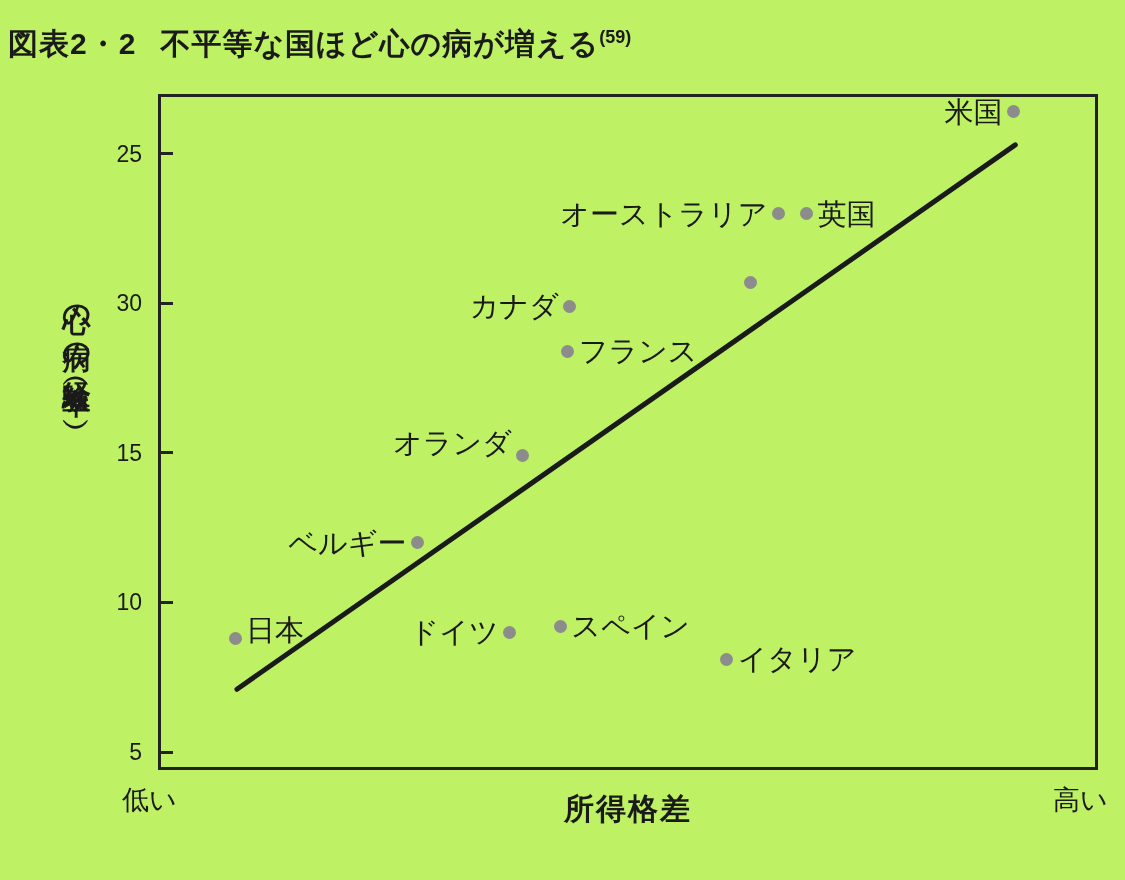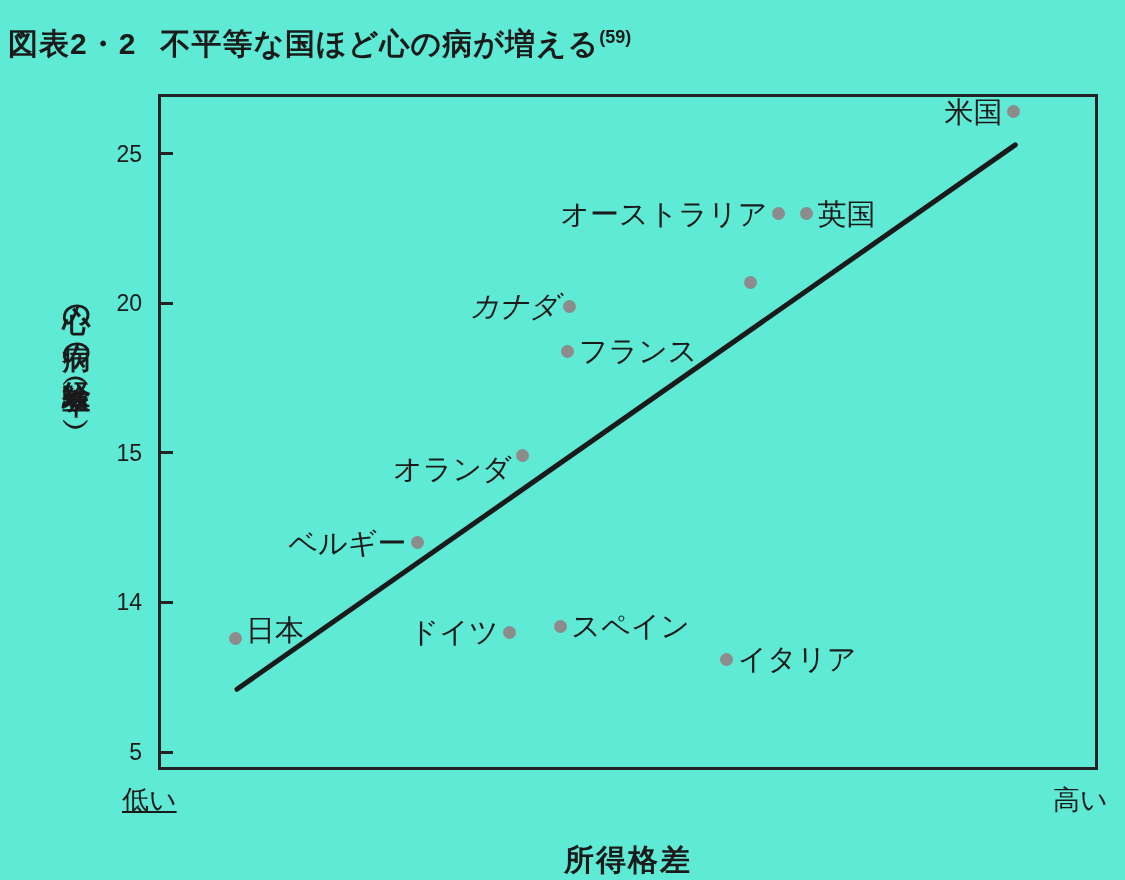--- a/index.html
+++ b/index.html
@@ -6,21 +6,21 @@
     margin: 0;
     padding: 0;
     background: #ffffff;
     font-family: "Liberation Sans", "DejaVu Sans", sans-serif;
     color: #1a1a1a;
   }
   #canvas {
     position: relative;
     width: 1125px;
     height: 880px;
-    background: #5eead4;
+    background: #bef264;
     overflow: hidden;
   }
   
   .fig-title {
     position: absolute;
     left: 8px;
     top: 24px;
     font-size: 30px;
     font-weight: 700;
     letter-spacing: 1px;
@@ -94,26 +94,26 @@
     font-weight: 700;
     letter-spacing: 3px;
     white-space: nowrap;
   }
   .x-end-label {
     position: absolute;
     top: 782px;
     font-size: 27px;
     white-space: nowrap;
   }
-  .x-end-label.low  { left: 122px; text-decoration: underline; }
+  .x-end-label.low  { left: 122px; }
   .x-end-label.high { left: 1041px; margin-left: 12px; }
   .x-axis-title {
     position: absolute;
     left: 158px;
-    top: 840px;
+    top: 789px;
     width: 940px;
     text-align: center;
     font-size: 30px;
     font-weight: 700;
     letter-spacing: 2px;
   }
 </style>
 </head>
 <body>
 
@@ -123,41 +123,41 @@
     <span class="prefix">図表2・2</span><span>不平等な国ほど心の病が増える</span><span class="supref">(59)</span>
   </div>
 
   <div class="plot-area" id="plot-area">
       <svg width="940" height="676" viewBox="0 0 940 676">
         <line x1="78.96000000000001" y1="595.2389380530973" x2="857.2800000000001" y2="50.84955752212387" stroke="#1a1a1a" stroke-width="5" stroke-linecap="round"></line>
       </svg>
       <div class="tick-mark" style="top: 656.553px;"></div>
       <div class="tick-label" style="top: 642.053px;">5</div>
       <div class="tick-mark" style="top: 506.996px;"></div>
-      <div class="tick-label" style="top: 492.496px;">14</div>
+      <div class="tick-label" style="top: 492.496px;">10</div>
       <div class="tick-mark" style="top: 357.438px;"></div>
       <div class="tick-label" style="top: 342.938px;">15</div>
       <div class="tick-mark" style="top: 207.881px;"></div>
-      <div class="tick-label" style="top: 193.381px;">20</div>
+      <div class="tick-label" style="top: 193.381px;">30</div>
       <div class="tick-mark" style="top: 58.323px;"></div>
       <div class="tick-label" style="top: 43.823px;">25</div>
       <div class="dot" style="left: 70.58px; top: 537.889px; background: rgb(140, 140, 140);"></div>
       <div class="pt-label" style="top: 520px; left: 88.08px;">日本</div>
       <div class="dot" style="left: 252.94px; top: 442.173px; background: rgb(140, 140, 140);"></div>
       <div class="pt-label" style="top: 432.673px; right: 691.56px;">ベルギー</div>
       <div class="dot" style="left: 345.06px; top: 531.907px; background: rgb(140, 140, 140);"></div>
       <div class="pt-label" style="top: 522.407px; right: 599.44px;">ドイツ</div>
       <div class="dot" style="left: 358.22px; top: 355.429px; background: rgb(140, 140, 140);"></div>
-      <div class="pt-label" style="top: 359px; right: 586.28px;">オランダ</div>
+      <div class="pt-label" style="top: 333px; right: 586.28px;">オランダ</div>
       <div class="dot" style="left: 395.82px; top: 525.925px; background: rgb(140, 140, 140);"></div>
       <div class="pt-label" style="top: 516.425px; left: 413.32px;">スペイン</div>
       <div class="dot" style="left: 403.34px; top: 250.739px; background: rgb(140, 140, 140);"></div>
       <div class="pt-label" style="top: 241.239px; left: 420.84px;">フランス</div>
       <div class="dot" style="left: 405.22px; top: 205.872px; background: rgb(140, 140, 140);"></div>
-      <div class="pt-label" style="top: 196.372px; right: 539.28px; font-style: italic;">カナダ</div>
+      <div class="pt-label" style="top: 196.372px; right: 539.28px;">カナダ</div>
       <div class="dot" style="left: 562.2px; top: 558.827px; background: rgb(140, 140, 140);"></div>
       <div class="pt-label" style="top: 549.327px; left: 579.7px;">イタリア</div>
       <div class="dot" style="left: 585.7px; top: 181.942px; background: rgb(140, 140, 140);"></div>
       <div class="dot" style="left: 613.9px; top: 113.146px; background: rgb(140, 140, 140);"></div>
       <div class="pt-label" style="top: 103.646px; right: 330.6px;">オーストラリア</div>
       <div class="dot" style="left: 642.1px; top: 113.146px; background: rgb(140, 140, 140);"></div>
       <div class="pt-label" style="top: 103.646px; left: 659.6px;">英国</div>
       <div class="dot" style="left: 848.9px; top: 11.4469px; background: rgb(140, 140, 140);"></div>
       <div class="pt-label" style="top: 1.9469px; right: 95.6px;">米国</div>
     </div>

